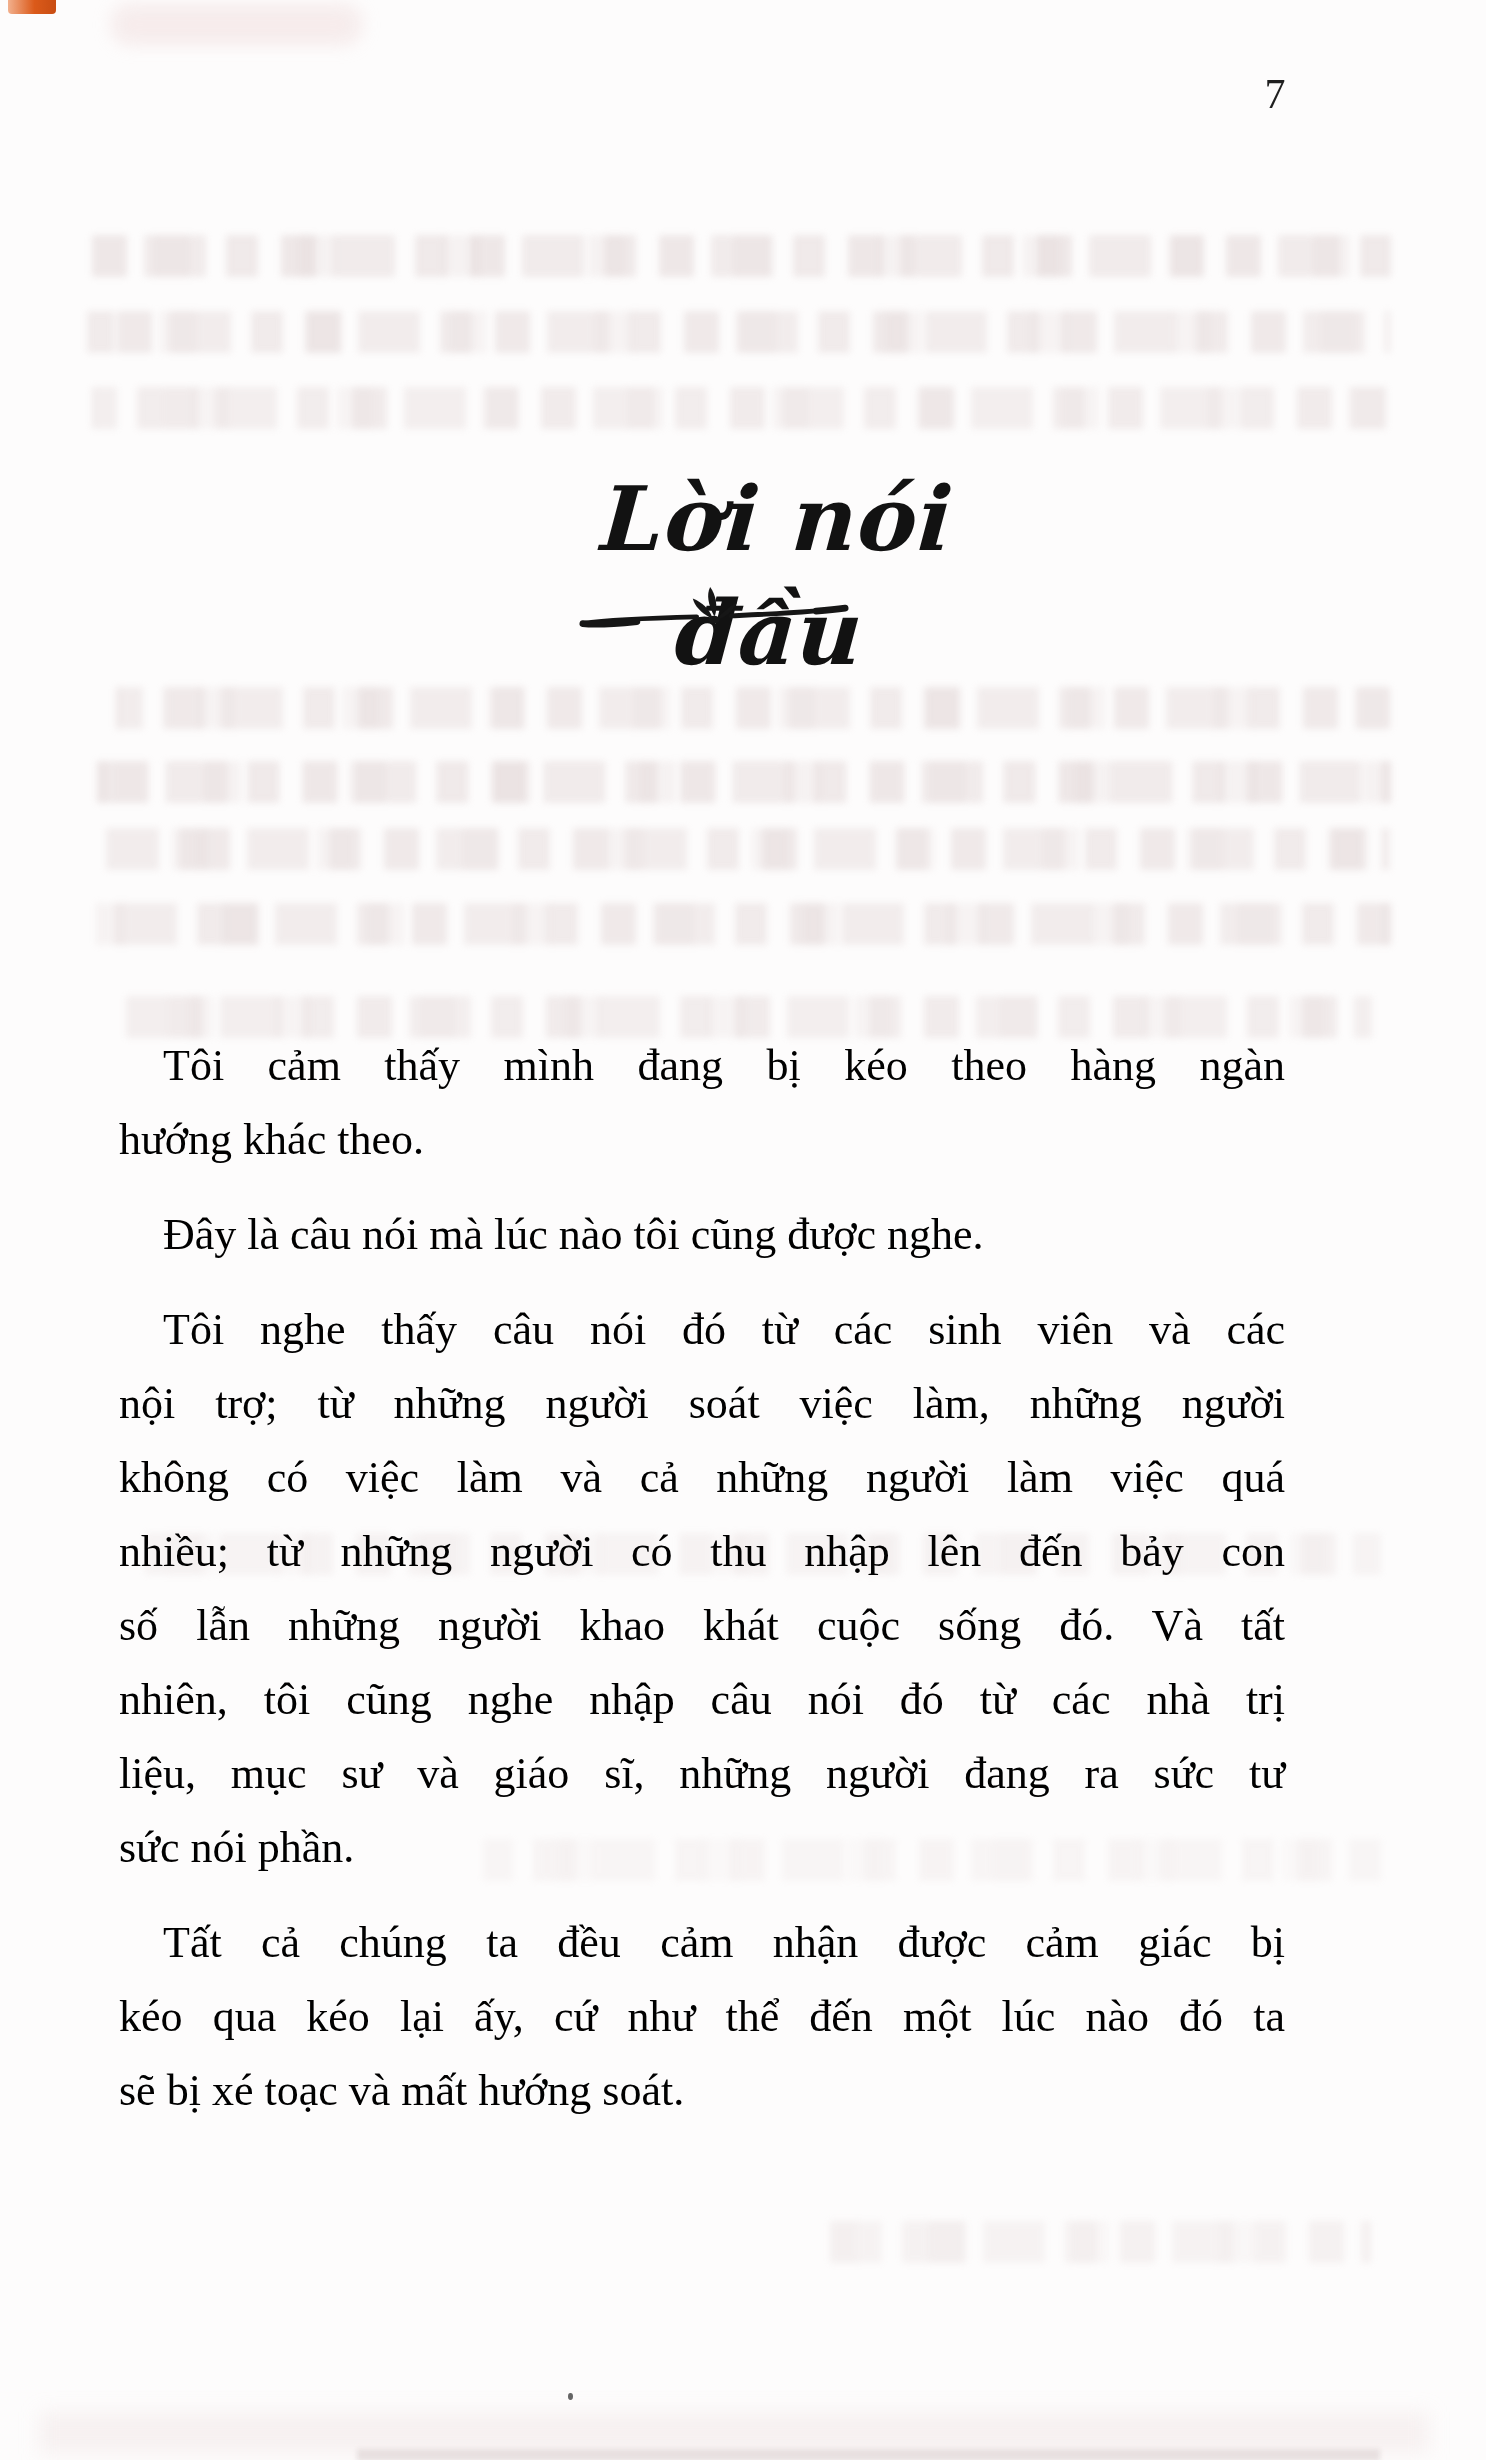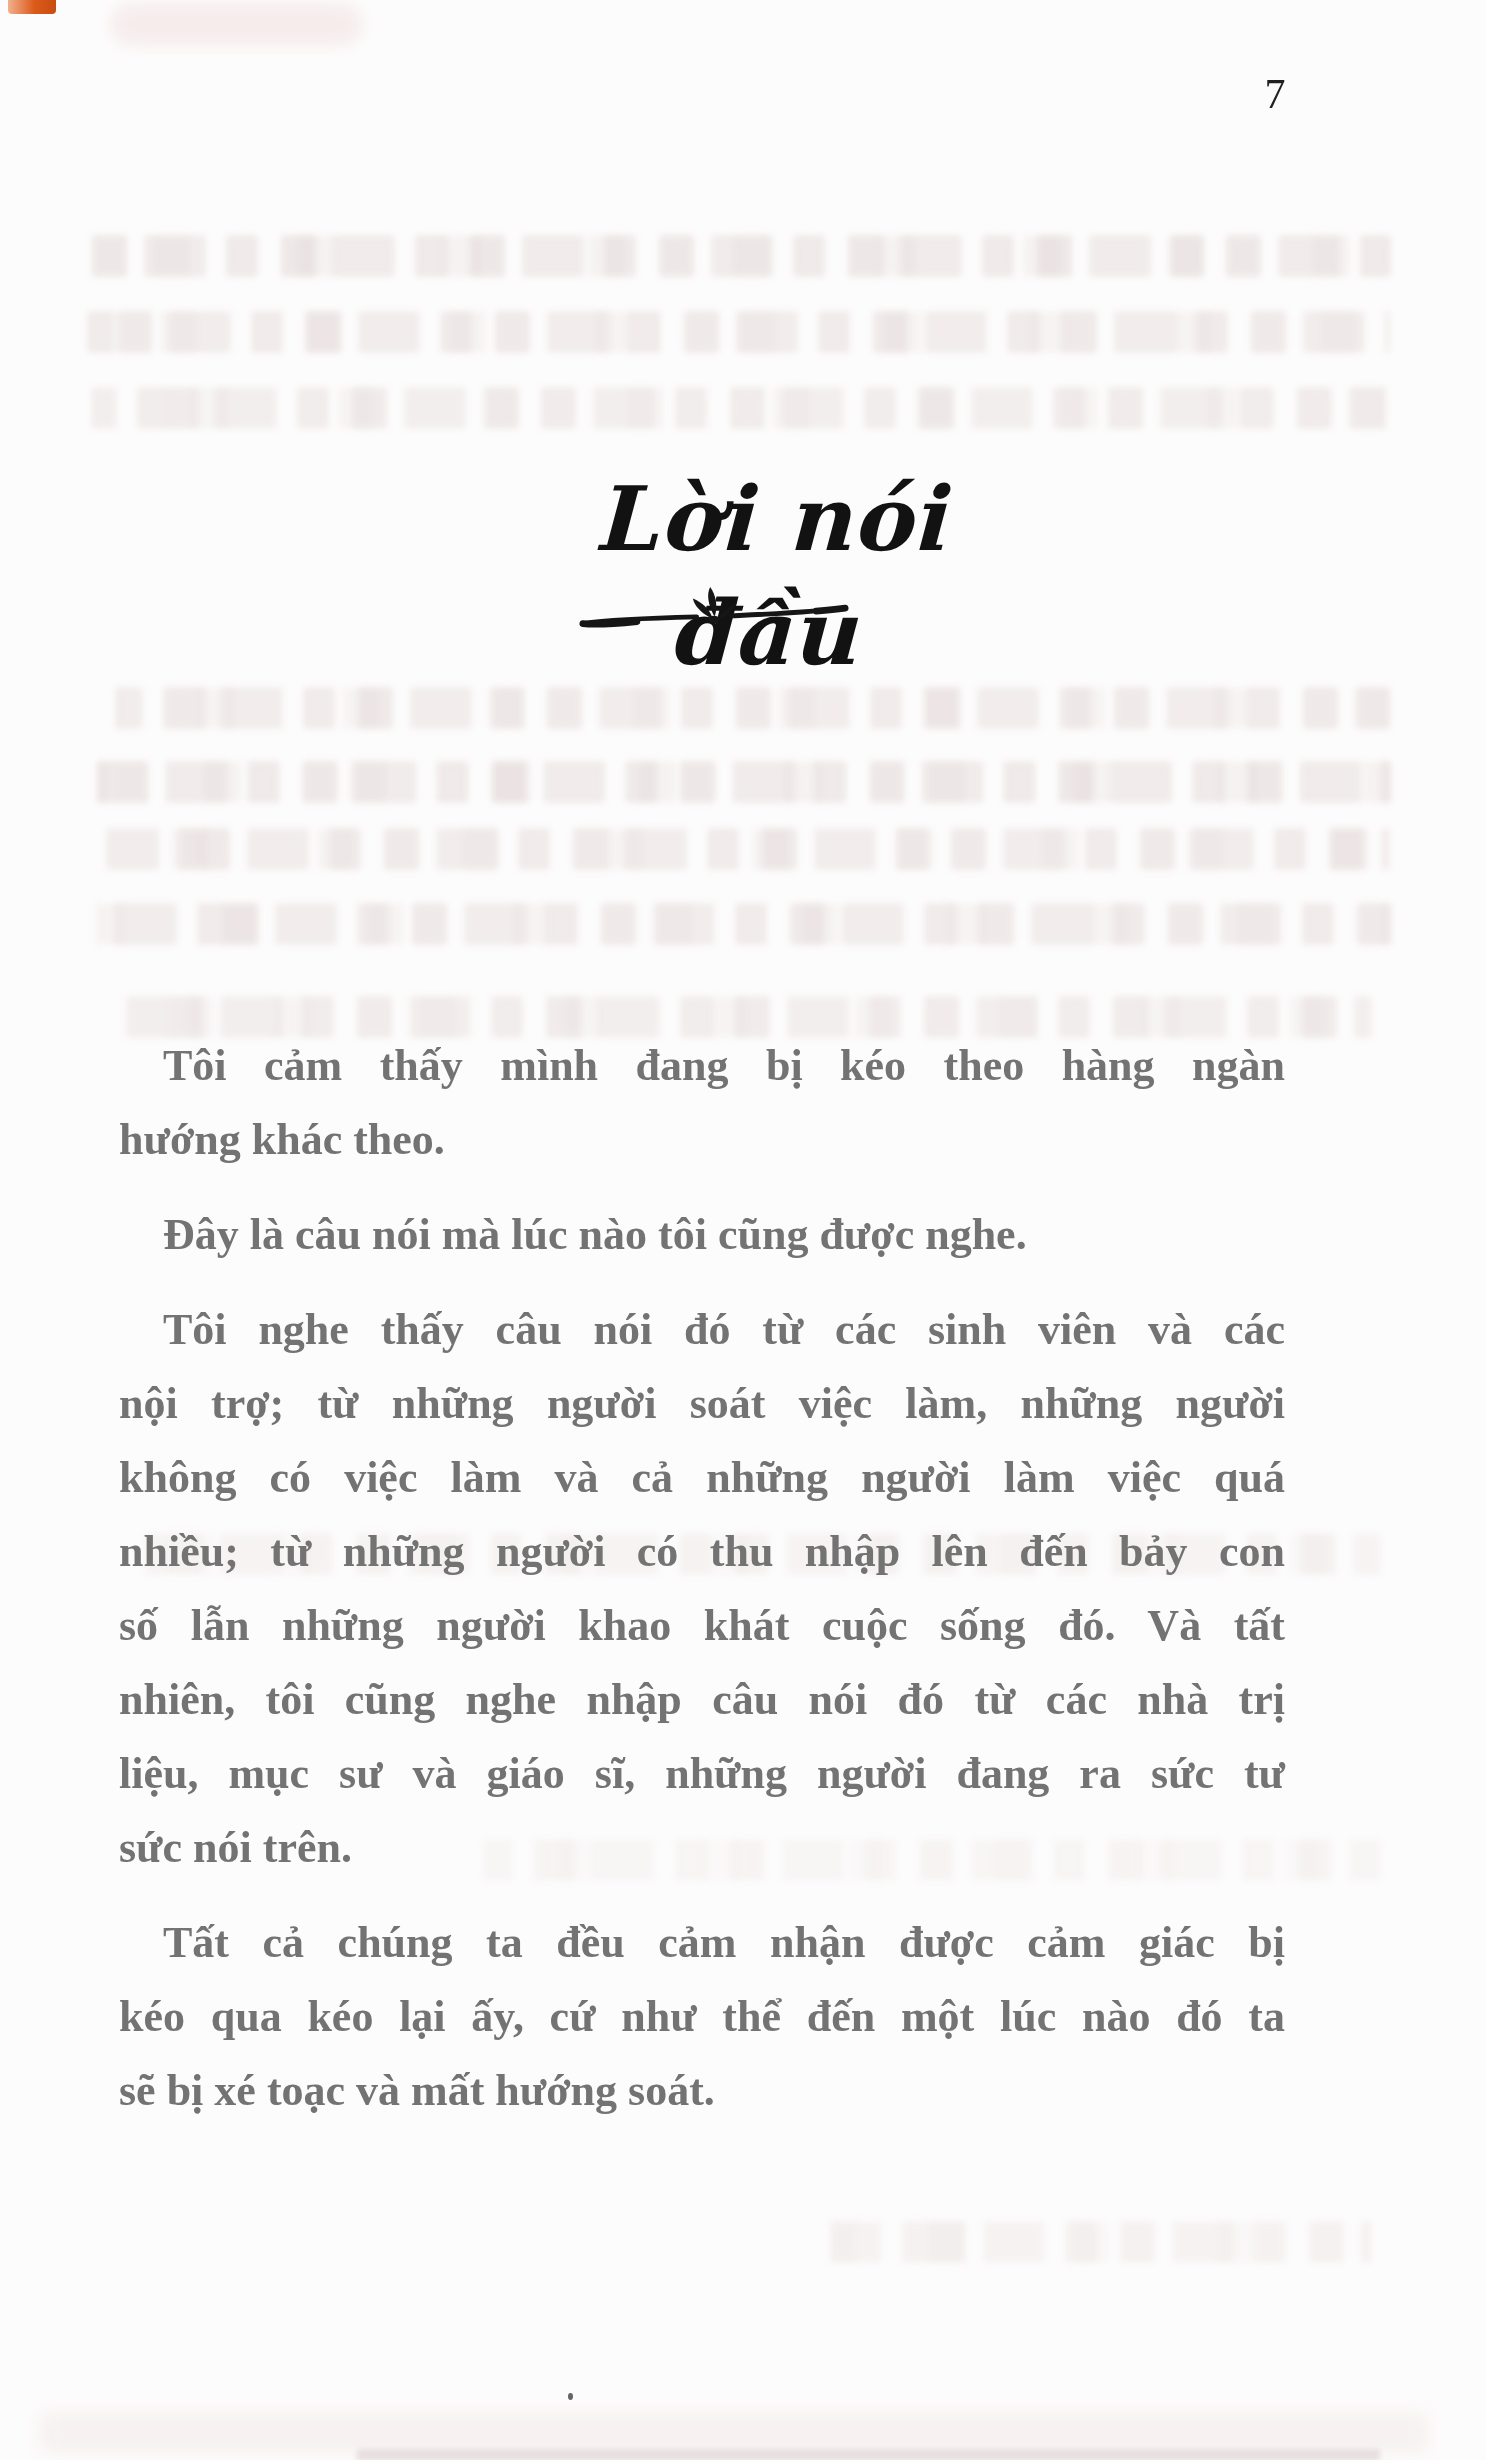--- a/index.html
+++ b/index.html
@@ -72,21 +72,21 @@
     letter-spacing:1px;
     transform:skewX(-4deg);
   }
 
   
   .ornament{position:absolute;left:579px;top:581px;}
 
   
   .body-text{
     position:absolute;left:119px;top:1029px;width:1166px;
-    font-size:44px;color:#737373;font-weight:bold;
+    font-size:44px;color:#000000;
   }
   .para + .para{margin-top:21px;}
   .line{
     height:74px;line-height:74px;
     text-align:justify;text-align-last:justify;
     text-justify:inter-word;
     white-space:nowrap;
   }
   .line.first{text-indent:44px;}
   .line.last{text-align-last:left;}
@@ -141,21 +141,21 @@
         <div class="line first last">Đây là câu nói mà lúc nào tôi cũng được nghe.</div>
       </div>
       <div class="para">
         <div class="line first">Tôi nghe thấy câu nói đó từ các sinh viên và các</div>
         <div class="line">nội trợ; từ những người soát việc làm, những người</div>
         <div class="line">không có việc làm và cả những người làm việc quá</div>
         <div class="line">nhiều; từ những người có thu nhập lên đến bảy con</div>
         <div class="line">số lẫn những người khao khát cuộc sống đó. Và tất</div>
         <div class="line">nhiên, tôi cũng nghe nhập câu nói đó từ các nhà trị</div>
         <div class="line">liệu, mục sư và giáo sĩ, những người đang ra sức tư</div>
-        <div class="line last">sức nói trên.</div>
+        <div class="line last">sức nói phần.</div>
       </div>
       <div class="para">
         <div class="line first">Tất cả chúng ta đều cảm nhận được cảm giác bị</div>
         <div class="line">kéo qua kéo lại ấy, cứ như thể đến một lúc nào đó ta</div>
         <div class="line last">sẽ bị xé toạc và mất hướng soát.</div>
       </div>
     </div>
 
   <div class="speck"></div>
   <div class="bottom-haze"></div>

